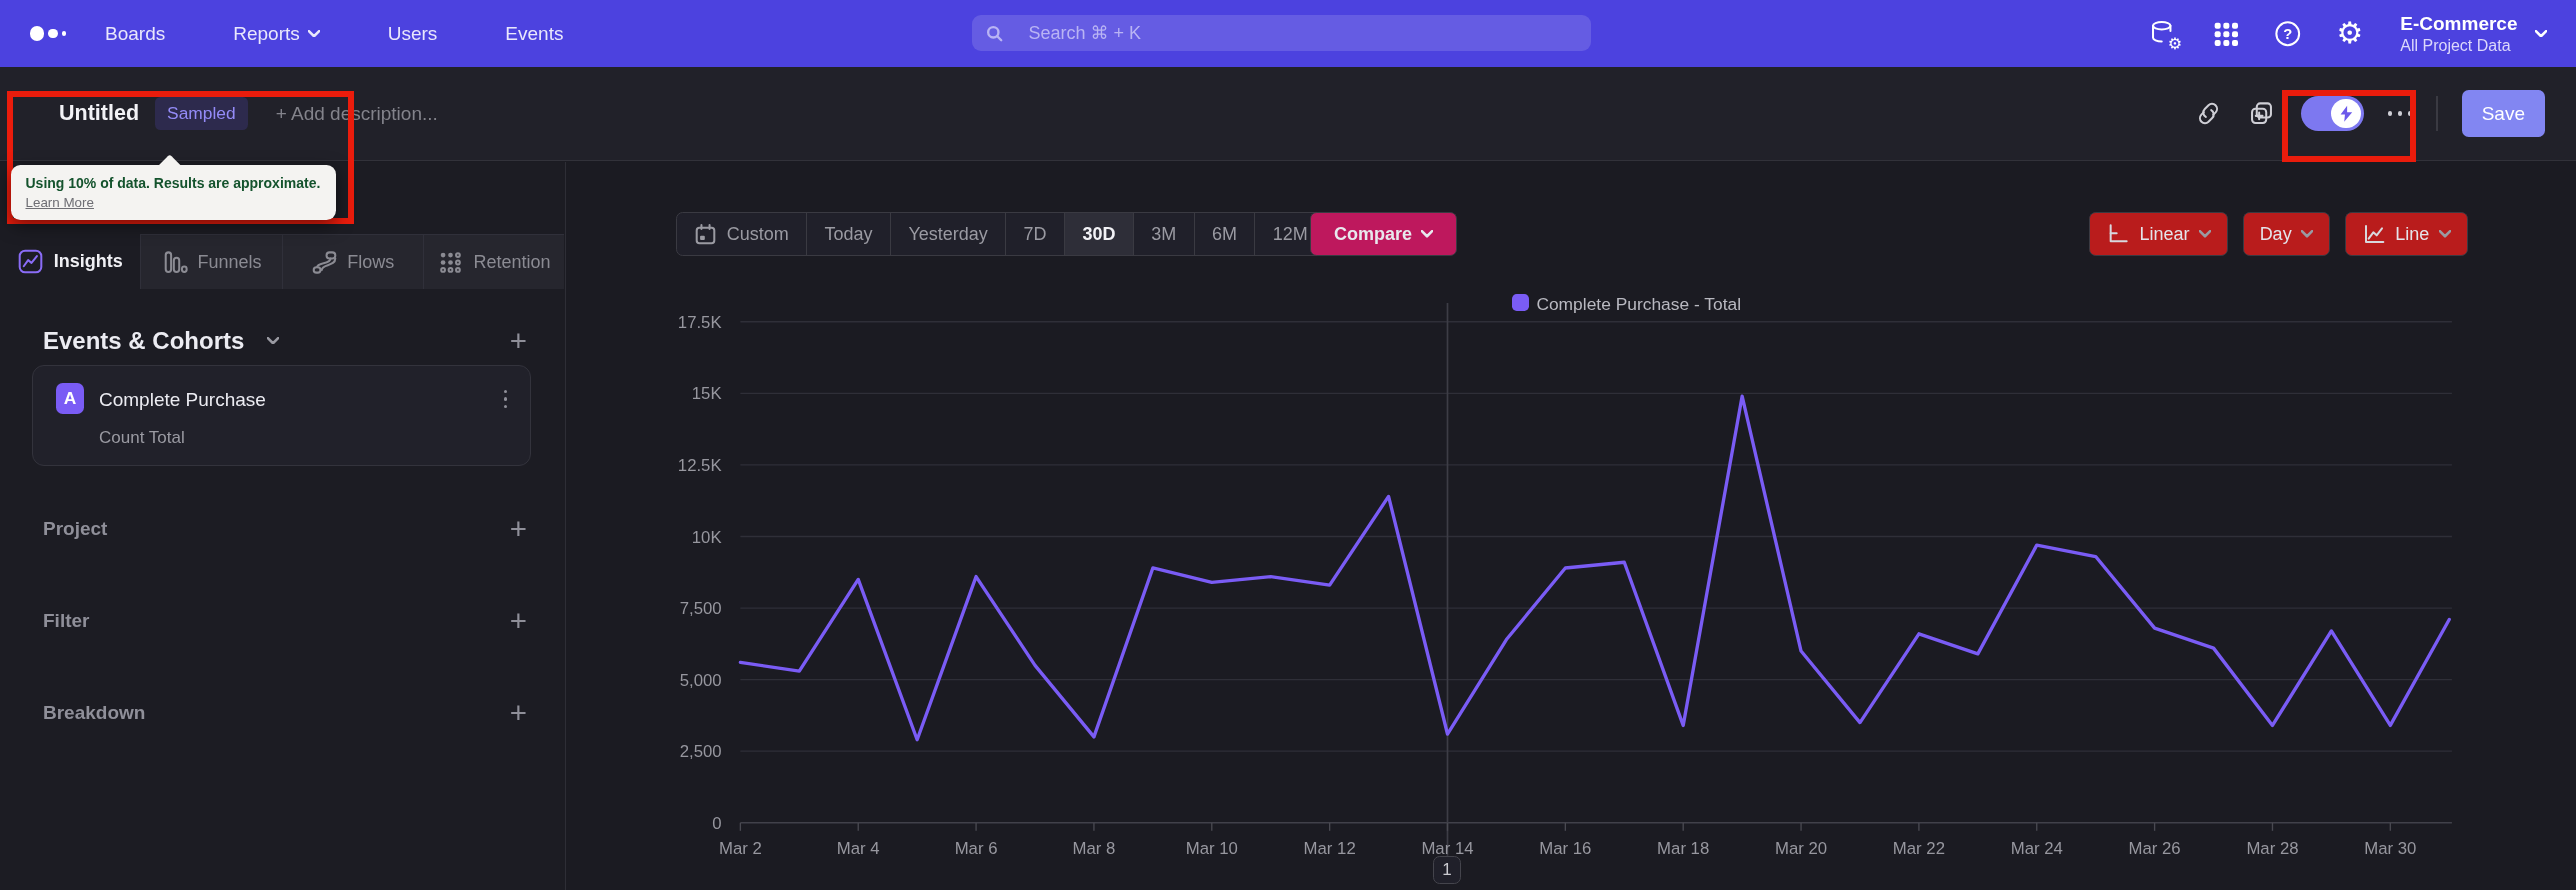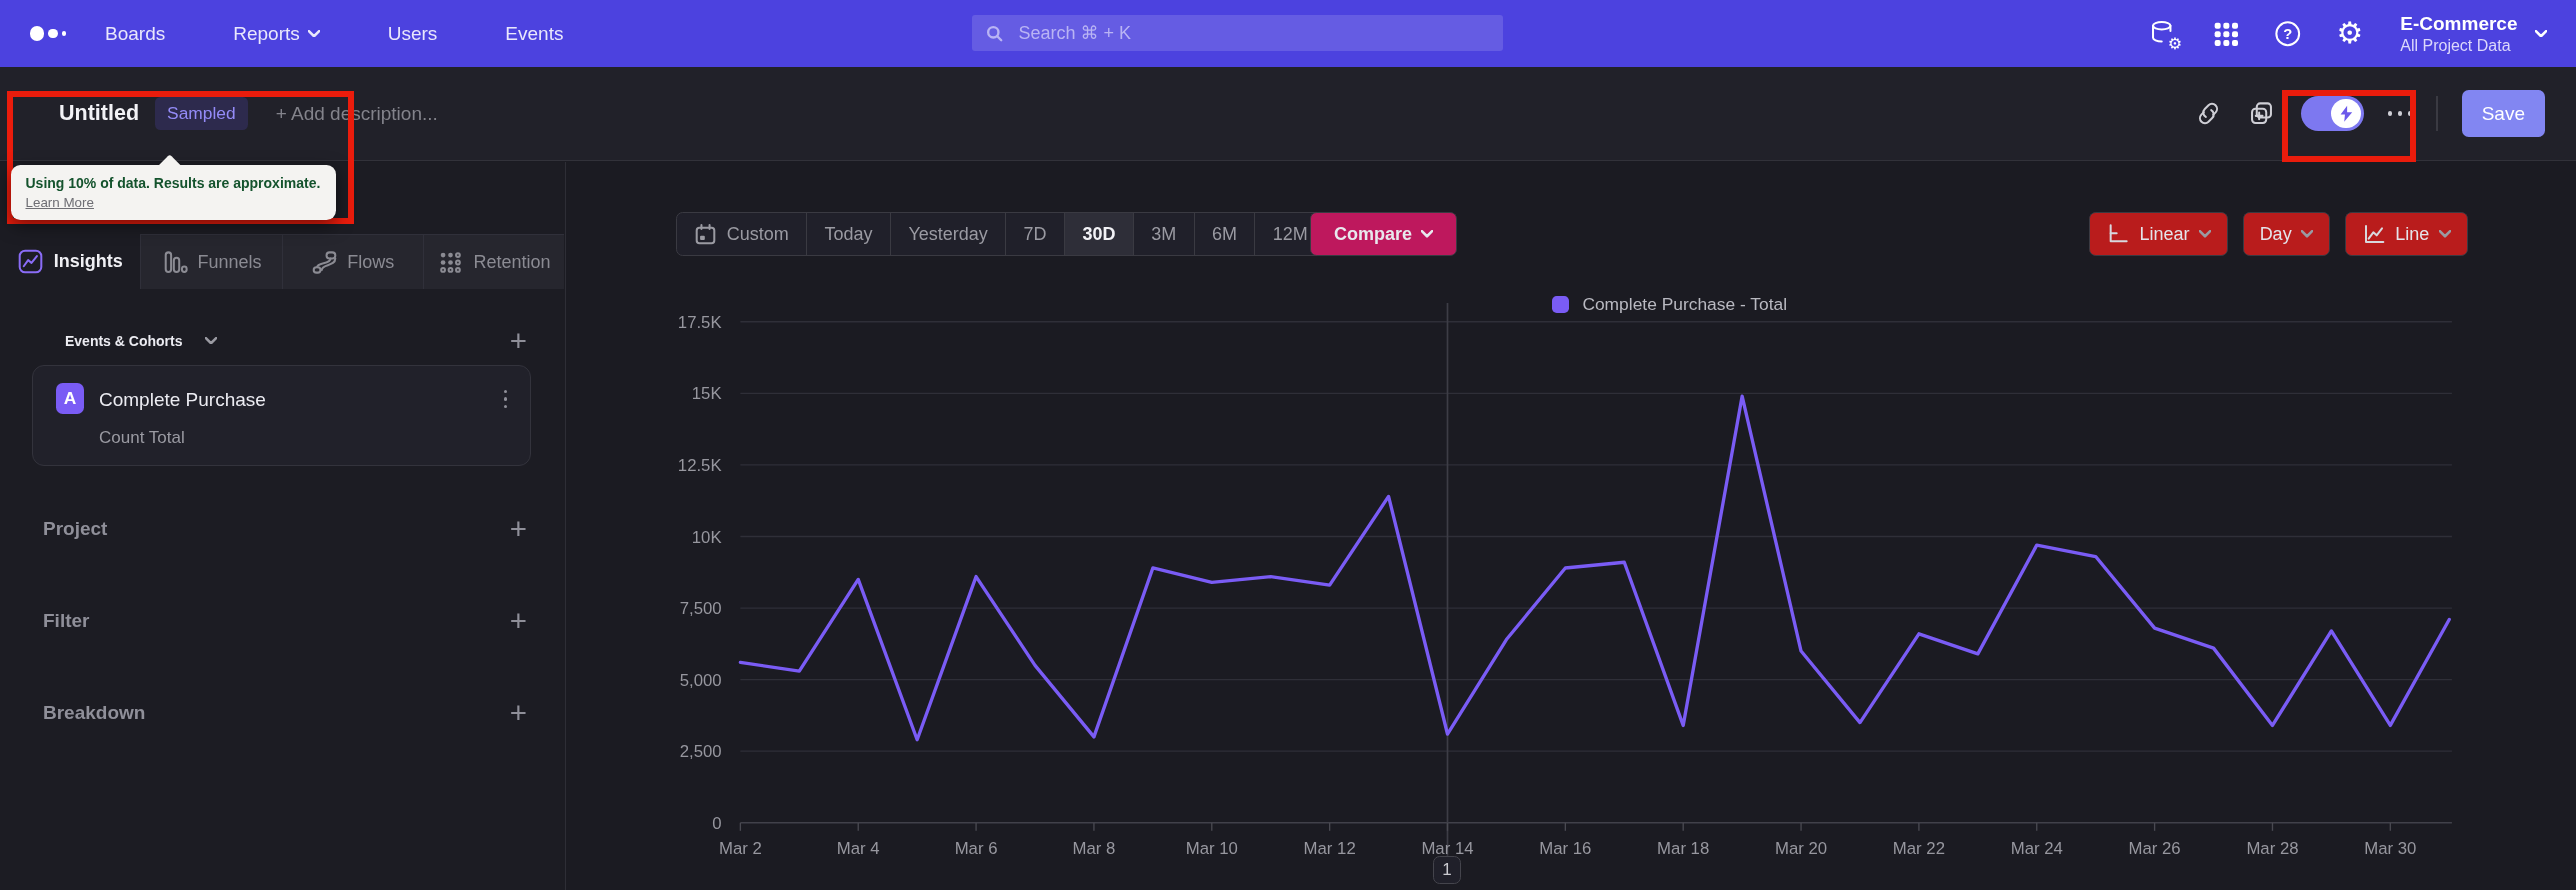--- a/index.html
+++ b/index.html
@@ -9,22 +9,22 @@
   .s{stroke:currentColor;fill:none;stroke-width:3;stroke-linecap:round;stroke-linejoin:round;}
 
   
   .topnav{position:absolute;left:0;top:0;width:2576px;height:67px;background:#4c42df;}
   .logo{position:absolute;left:29.5px;top:0;height:67px;display:flex;align-items:center;gap:4px;cursor:pointer;}
   .logo i{display:block;border-radius:50%;background:#fff;}
   .logo .d1{width:14.8px;height:14.8px;} .logo .d2{width:9.4px;height:9.4px;} .logo .d3{width:4.7px;height:4.7px;}
   .nav-items{position:absolute;left:105px;top:0;height:67px;display:flex;align-items:center;gap:68px;}
   .nav-item{display:flex;align-items:center;gap:8px;font-size:19px;color:#e9e7fc;cursor:pointer;}
   .chev{width:12px;height:7.4px;}
-  .searchbar{position:absolute;left:972px;top:15.4px;width:531px;height:36px;border-radius:3px;
-             background:rgba(255,255,255,.14);display:flex;align-items:center;gap:14px;padding-left:13.4px;box-sizing:border-box;cursor:text;}
+  .searchbar{position:absolute;left:972px;top:15.4px;width:619px;height:36px;border-radius:9px;
+             background:rgba(255,255,255,.14);display:flex;align-items:center;gap:24px;padding-left:13.4px;box-sizing:border-box;cursor:text;}
   .searchbar span{font-size:18px;color:#b9b4f4;}
   .nav-right{position:absolute;right:29.5px;top:0;height:67px;display:flex;align-items:center;gap:31px;}
   .nav-ic{color:#fff;display:flex;align-items:center;justify-content:center;width:31px;height:31px;cursor:pointer;position:relative;}
   .gear-glyph{font-family:"DejaVu Sans",sans-serif;font-size:29.5px;line-height:1;color:#fff;}
   .mini-gear{font-family:"DejaVu Sans",sans-serif;font-size:16px;line-height:1;color:#fff;position:absolute;right:-2.7px;bottom:-2.7px;background:#4c42df;border-radius:50%;}
   .project{display:flex;align-items:center;gap:17px;cursor:pointer;margin-left:4px;}
   .project .pname{font-size:19px;font-weight:bold;color:#fff;line-height:1.25;}
   .project .pscope{font-size:16px;color:#dcd8fb;line-height:1.2;}
 
   
@@ -44,21 +44,21 @@
            display:flex;align-items:center;cursor:pointer;border:none;}
 
   
   .sidebar{position:absolute;left:0;top:162px;width:566px;height:728px;background:#1c1c23;border-right:1.3px solid #2e2e36;box-sizing:border-box;}
   .tabrow{position:absolute;left:0;top:72px;width:564px;height:55px;display:flex;}
   .tab{flex:1;display:flex;align-items:center;justify-content:center;gap:9.4px;font-size:18px;color:#8b8b93;
        background:#26262e;border-right:1.3px solid #30303a;border-top:1.3px solid #30303a;cursor:pointer;box-sizing:border-box;}
   .tab:last-child{border-right:none;}
   .tab.active{background:transparent;border-top:none;color:#f0f0f4;font-weight:bold;}
   .qhead{position:absolute;left:43px;right:38px;top:164px;height:29.5px;display:flex;align-items:center;}
-  .qhead .lbl{font-size:14px;font-weight:bold;color:#ececf2;display:flex;align-items:center;gap:23px;cursor:pointer;margin-left:22px;}
+  .qhead .lbl{font-size:24px;font-weight:bold;color:#ececf2;display:flex;align-items:center;gap:23px;cursor:pointer;}
   .plus{margin-left:auto;font-size:29.5px;font-weight:200;color:#8f8f99;line-height:1;cursor:pointer;}
   .ecard{position:absolute;left:32px;top:203px;width:499px;height:101px;border:1.3px solid #33333c;border-radius:12px;background:#21212a;box-sizing:border-box;cursor:pointer;}
   .abadge{position:absolute;left:23px;top:17.4px;width:28px;height:31px;border-radius:6.7px;background:#7a5cf5;color:#fff;
           font-size:17.4px;font-weight:bold;display:flex;align-items:center;justify-content:center;}
   .ename{position:absolute;left:66px;top:23px;font-size:19px;color:#ececf2;}
   .emetric{position:absolute;left:66px;top:62px;font-size:17px;color:#9a9aa2;cursor:pointer;}
   .kebab{position:absolute;right:19px;top:20px;display:flex;flex-direction:column;gap:4px;cursor:pointer;padding:4px;}
   .kebab i{width:3.4px;height:3.4px;border-radius:50%;background:#8f8f99;}
   .qsection{position:absolute;left:43px;right:38px;height:29.5px;display:flex;align-items:center;}
   .qsection .lbl{font-size:19px;font-weight:bold;color:#8f8f99;}
@@ -67,21 +67,21 @@
   .range-toolbar{position:absolute;left:676px;top:212px;height:44px;display:flex;border:1.3px solid #3a3a42;border-radius:6.7px;
                  box-sizing:border-box;overflow:hidden;background:#20202a;}
   .seg{display:flex;align-items:center;gap:9.4px;padding:0 17.4px;font-size:18px;color:#9a9aa2;border-right:1.3px solid #3a3a42;cursor:pointer;}
   .seg:last-child{border-right:none;}
   .seg.active{background:#2e2e38;color:#f2f2f6;font-weight:bold;}
   .comparebtn{position:absolute;left:1310px;top:212px;height:44px;padding:0 23px;display:flex;align-items:center;gap:9.4px;
               border:1.3px solid #3a3a42;border-radius:6.7px;box-sizing:border-box;font-size:18px;font-weight:bold;color:#e8e8ee;cursor:pointer;background:#be185d;}
   .view-controls{position:absolute;left:2089px;top:212px;height:44px;display:flex;gap:14.8px;}
   .vbtn{height:44px;padding:0 16px;display:flex;align-items:center;gap:9.4px;border:1.3px solid #3a3a42;border-radius:6.7px;
         box-sizing:border-box;font-size:18px;color:#e4e4ea;cursor:pointer;background:#b91c1c;}
-  .legend{position:absolute;left:1552px;top:294px;display:flex;align-items:center;gap:13px;}
+  .legend{position:absolute;left:1512px;top:294px;display:flex;gap:7px;}
   .swatch{width:17.4px;height:17.4px;border-radius:4.7px;background:#7a5cf5;}
   .legend span{font-size:17.4px;color:#b9b9c1;}
   #chart-svg{position:absolute;left:566px;top:162px;}
   #chart-svg text{font-size:25px;fill:#97979f;}
   .pagebox{position:absolute;left:1433px;top:856px;width:28px;height:28px;border:1.3px solid #44444c;border-radius:6.7px;
            background:#20202a;color:#c9c9cf;font-size:17px;display:flex;align-items:center;justify-content:center;box-sizing:border-box;cursor:pointer;}
 
   
   .redrect{position:absolute;border:6.7px solid #ea1c0c;box-sizing:border-box;z-index:50;pointer-events:none;}
   .tooltip{position:absolute;left:10.7px;top:165px;z-index:60;background:#f4f3f1;border-radius:9.4px;padding:8px 16px 8px 14.8px;

